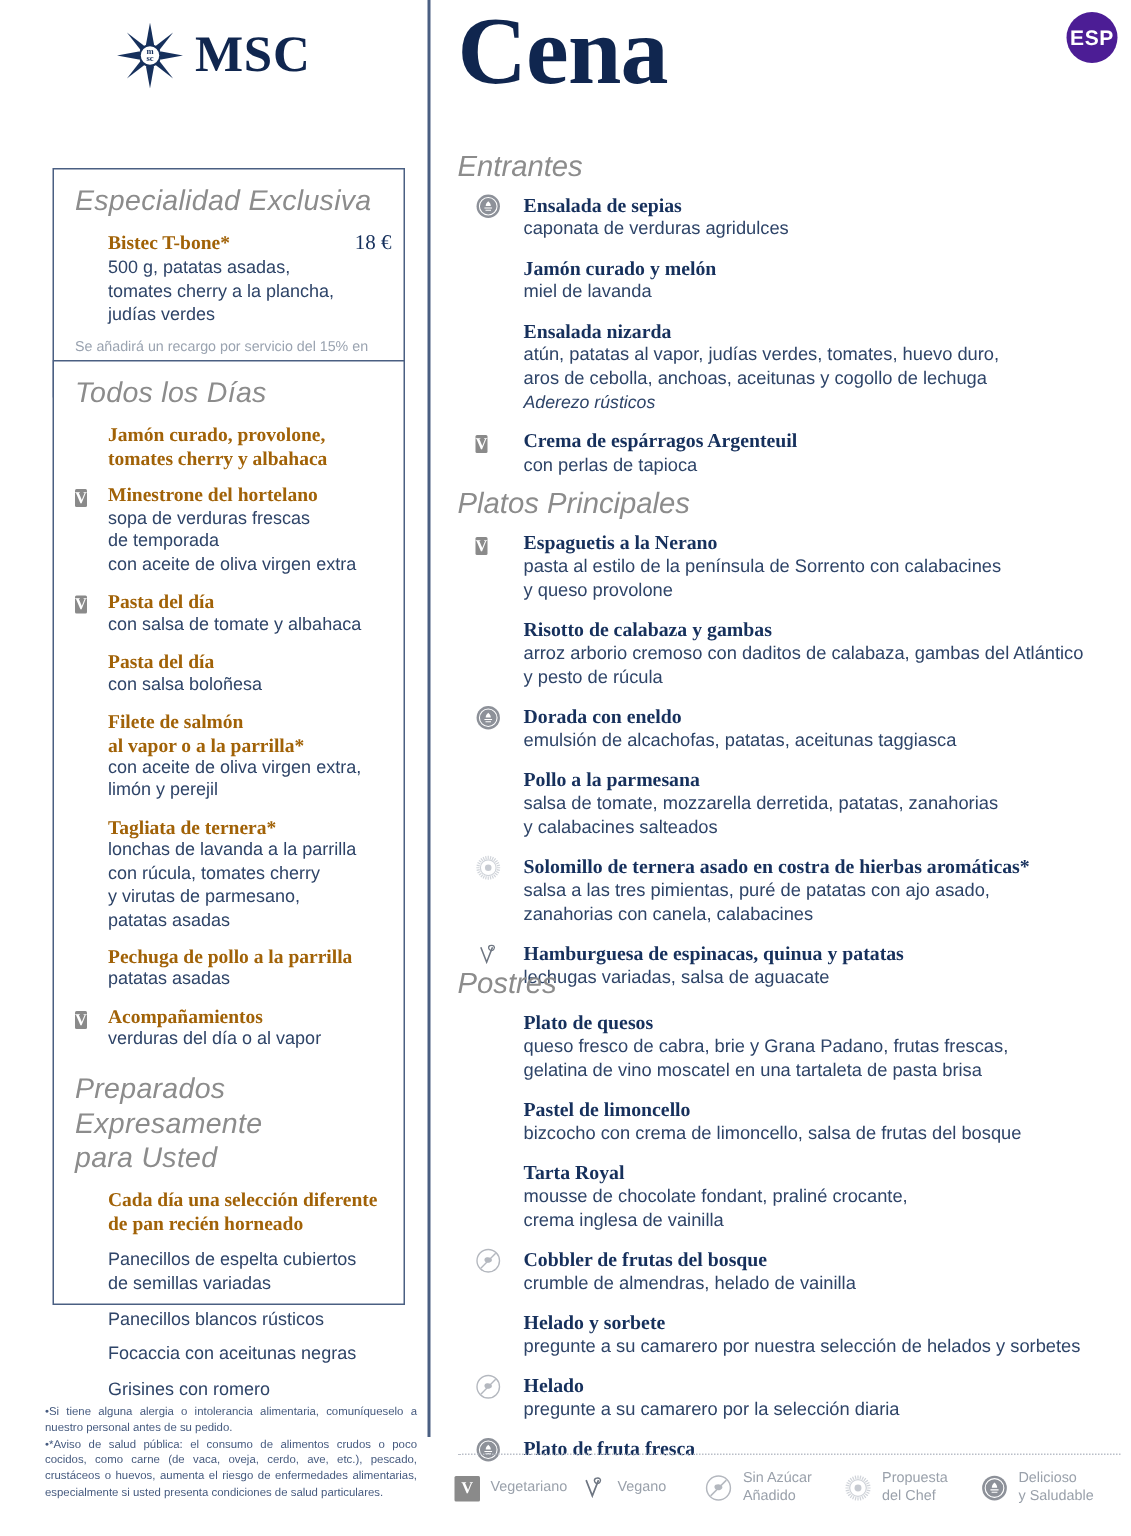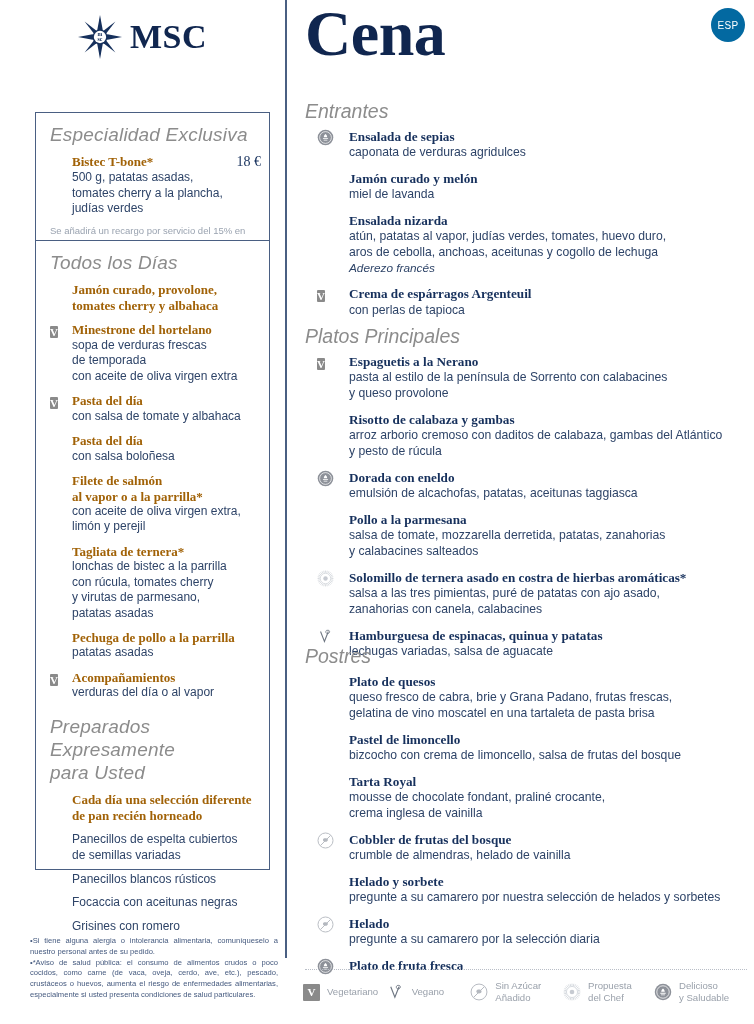--- a/index.html
+++ b/index.html
@@ -93,22 +93,22 @@
 
   .page-title {
     font-family: "Liberation Serif", serif;
     font-size: 64px; line-height: 1; font-weight: 700;
     color: #10264f; letter-spacing: -0.5px;
     position: absolute; left: 8px; top: 2px;
   }
   .lang-badge {
     position: absolute; right: 9px; top: 8px;
     width: 34px; height: 34px; border-radius: 50%;
-    background: #0369a1; color: #ffffff;
-    font-size: 10px; font-weight: 400; letter-spacing: .4px;
+    background: #4c1d95; color: #ffffff;
+    font-size: 14px; font-weight: 700; letter-spacing: .4px;
     display: flex; align-items: center; justify-content: center;
   }
 
   .r-section { position: absolute; left: 8px; width: 449px; }
   .r-title {
     font-style: italic; font-size: 19.5px; color: #8c8c8c;
     line-height: 1.2; margin-bottom: 6px; font-weight: 400;
   }
   .r-dish { position: relative; padding-left: 44px; margin-bottom: 10px; }
   .r-name {
@@ -206,21 +206,21 @@
             <div class="dish-desc" style="white-space: pre-line;">con salsa boloñesa</div>
           </div>
           <div class="dish">
             <div class="dish-name" style="white-space: pre-line;">Filete de salmón
 al vapor o a la parrilla*</div>
             <div class="dish-desc" style="white-space: pre-line;">con aceite de oliva virgen extra,
 limón y perejil</div>
           </div>
           <div class="dish">
             <div class="dish-name" style="white-space: pre-line;">Tagliata de ternera*</div>
-            <div class="dish-desc" style="white-space: pre-line;">lonchas de bistec a la parrilla
+            <div class="dish-desc" style="white-space: pre-line;">lonchas de lavanda a la parrilla
 con rúcula, tomates cherry
 y virutas de parmesano,
 patatas asadas</div>
           </div>
           <div class="dish">
             <div class="dish-name" style="white-space: pre-line;">Pechuga de pollo a la parrilla</div>
             <div class="dish-desc" style="white-space: pre-line;">patatas asadas</div>
           </div>
           <div class="dish">
             <span class="mk"><span class="mk-veg ">V</span></span>
@@ -268,21 +268,21 @@
             <div class="r-desc" style="white-space: pre-line;">caponata de verduras agridulces</div>
           </div>
           <div class="r-dish">
             <div class="r-name">Jamón curado y melón</div>
             <div class="r-desc" style="white-space: pre-line;">miel de lavanda</div>
           </div>
           <div class="r-dish">
             <div class="r-name">Ensalada nizarda</div>
             <div class="r-desc" style="white-space: pre-line;">atún, patatas al vapor, judías verdes, tomates, huevo duro,
 aros de cebolla, anchoas, aceitunas y cogollo de lechuga</div>
-            <div class="r-sub">Aderezo francés</div>
+            <div class="r-sub">Aderezo rústicos</div>
           </div>
           <div class="r-dish">
             <span class="r-mk"><span class="mk-veg ">V</span></span>
             <div class="r-name">Crema de espárragos Argenteuil</div>
             <div class="r-desc" style="white-space: pre-line;">con perlas de tapioca</div>
           </div>
         </div>
         <div class="r-section" style="top: 325px;">
           <div class="r-title">Platos Principales</div>
           <div class="r-dish">

